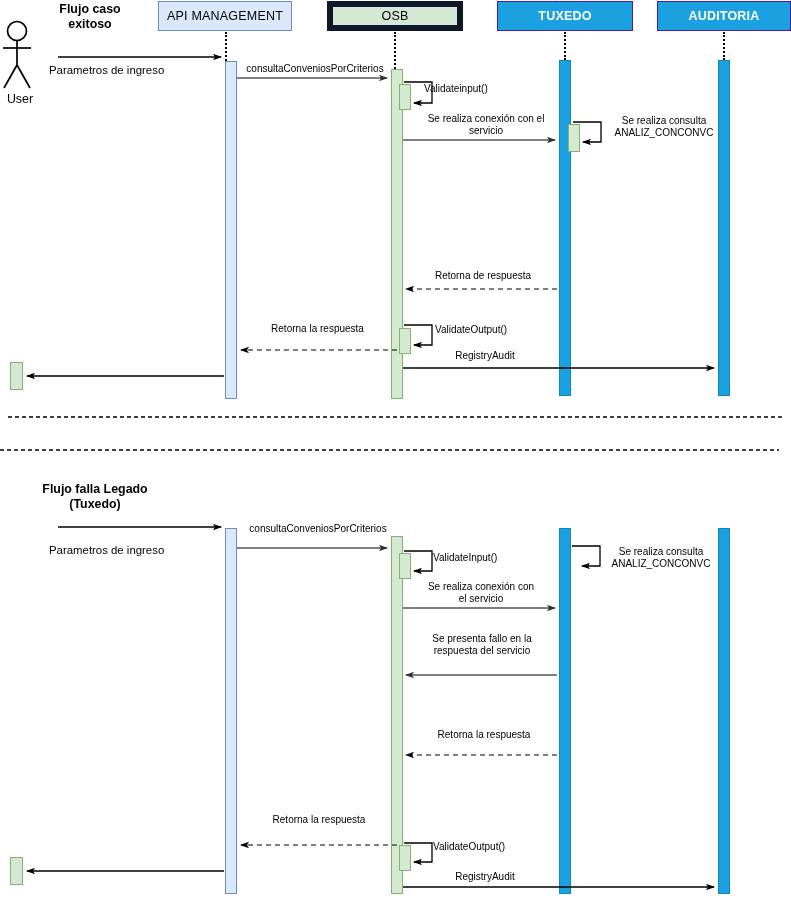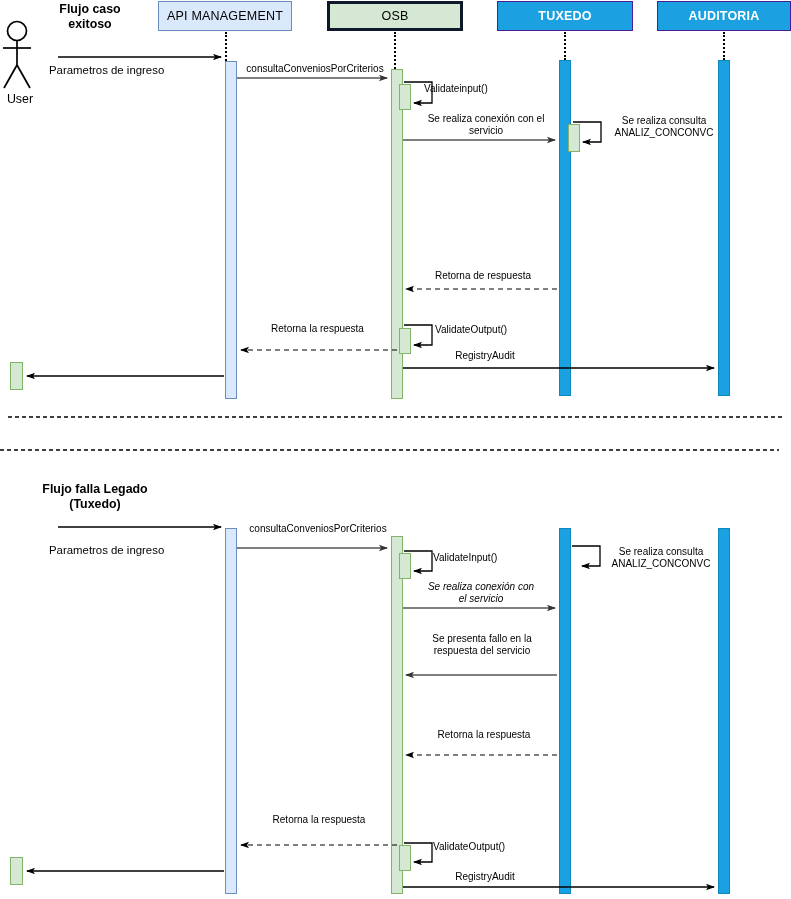--- a/index.html
+++ b/index.html
@@ -6,21 +6,21 @@
   body{font-family:"Liberation Sans", sans-serif;color:#000;}
   #canvas{position:relative;width:791px;height:899px;overflow:hidden;background:#fff;}
 
   .lifeline-header{
     position:absolute;box-sizing:border-box;
     display:flex;align-items:center;justify-content:center;
     font-size:12.5px;font-weight:bold;letter-spacing:.2px;text-align:center;
   }
   .lh-blue{background:#1BA1E2;border:1px solid #4c1d95;color:#ffffff;}
   .lh-lightblue{background:#DAE8FC;border:1px solid #6C8EBF;color:#000000;font-weight:normal;}
-  .lh-green{background:#D5E8D4;border:3px solid #0f172a;color:#000000;font-weight:normal;}
+  .lh-green{background:#D5E8D4;border:6px solid #0f172a;color:#000000;font-weight:normal;}
 
   .dotline{position:absolute;width:0;border-left:2px dotted #000;}
 
   .actbar{position:absolute;box-sizing:border-box;}
   .ab-blue{background:#1BA1E2;border:1px solid #0E86BE;}
   .ab-lightblue{background:#DAE8FC;border:1px solid #6C8EBF;}
   .ab-green{background:#D5E8D4;border:1px solid #82B366;}
 
   .msg-label{
     position:absolute;font-size:10px;line-height:11.6px;
@@ -111,21 +111,21 @@
   <div class="actbar ab-green" style="left:399px;top:845px;width:12px;height:26px;"></div>
   <div class="actbar ab-blue" style="left:718px;top:528px;width:12px;height:366px;"></div>
   <div class="actbar ab-green" style="left:10px;top:857px;width:13px;height:28px;"></div>
 
   <div class="msg-label big" style="left:20px;top:543px;width:210px;text-align:left;padding-left:29px;">Parametros de ingreso</div>
 
   <div class="msg-label" style="left:243px;top:523px;width:150px;">consultaConveniosPorCriterios</div>
 
   <div class="msg-label" style="left:433px;top:552px;width:110px;text-align:left;">ValidateInput()</div>
 
-  <div class="msg-label" style="left:404px;top:581px;width:154px;font-style:italic;">Se realiza conexión con
+  <div class="msg-label" style="left:404px;top:581px;width:154px;">Se realiza conexión con
 el servicio</div>
 
   <div class="msg-label" style="left:597px;top:546px;width:128px;">Se realiza consulta
 ANALIZ_CONCONVC</div>
 
   <div class="msg-label" style="left:406px;top:633px;width:152px;">Se presenta fallo en la
 respuesta del servicio</div>
 
   <div class="msg-label" style="left:410px;top:729px;width:148px;">Retorna la respuesta</div>
 

